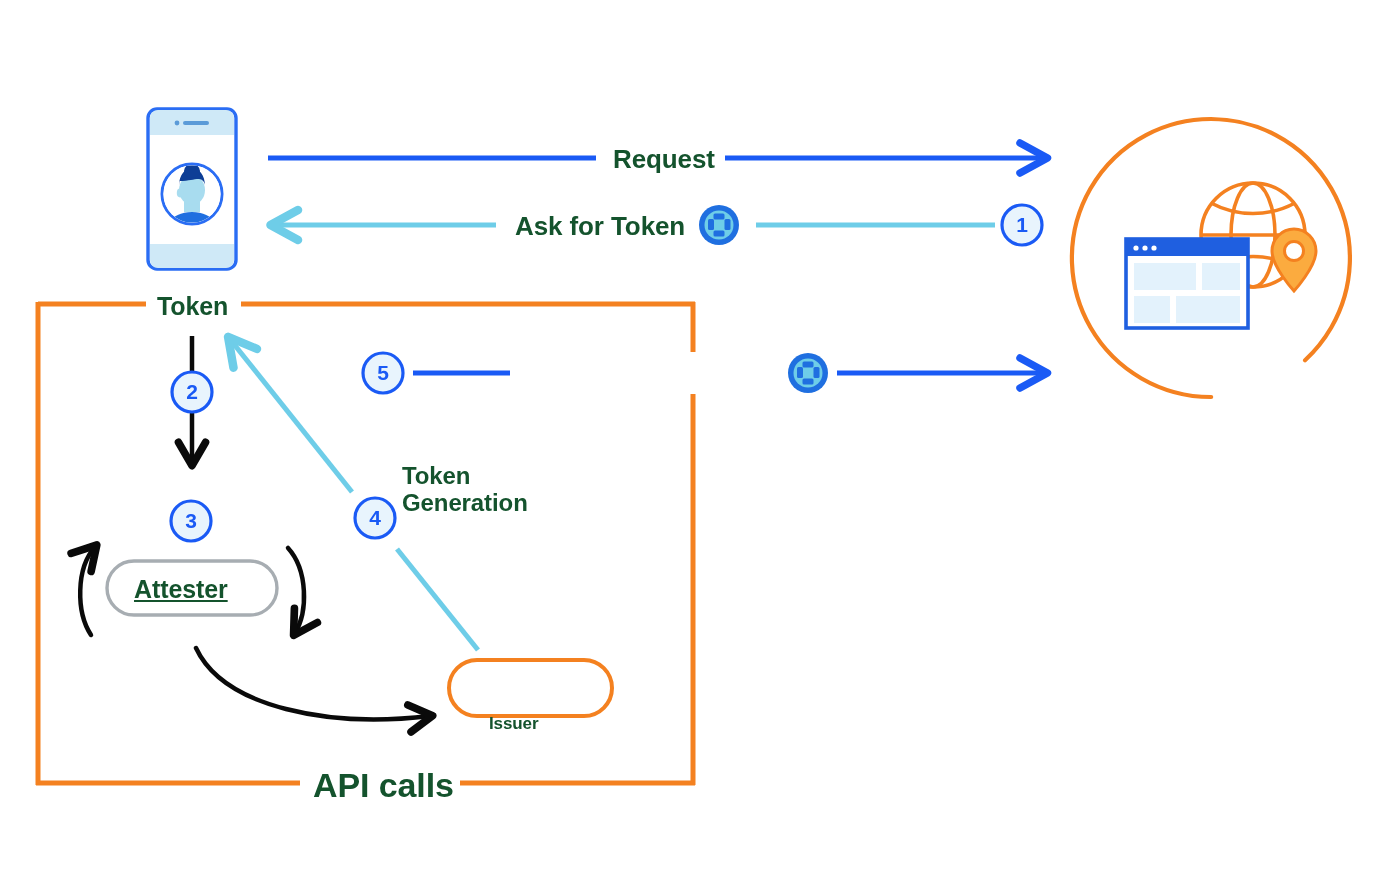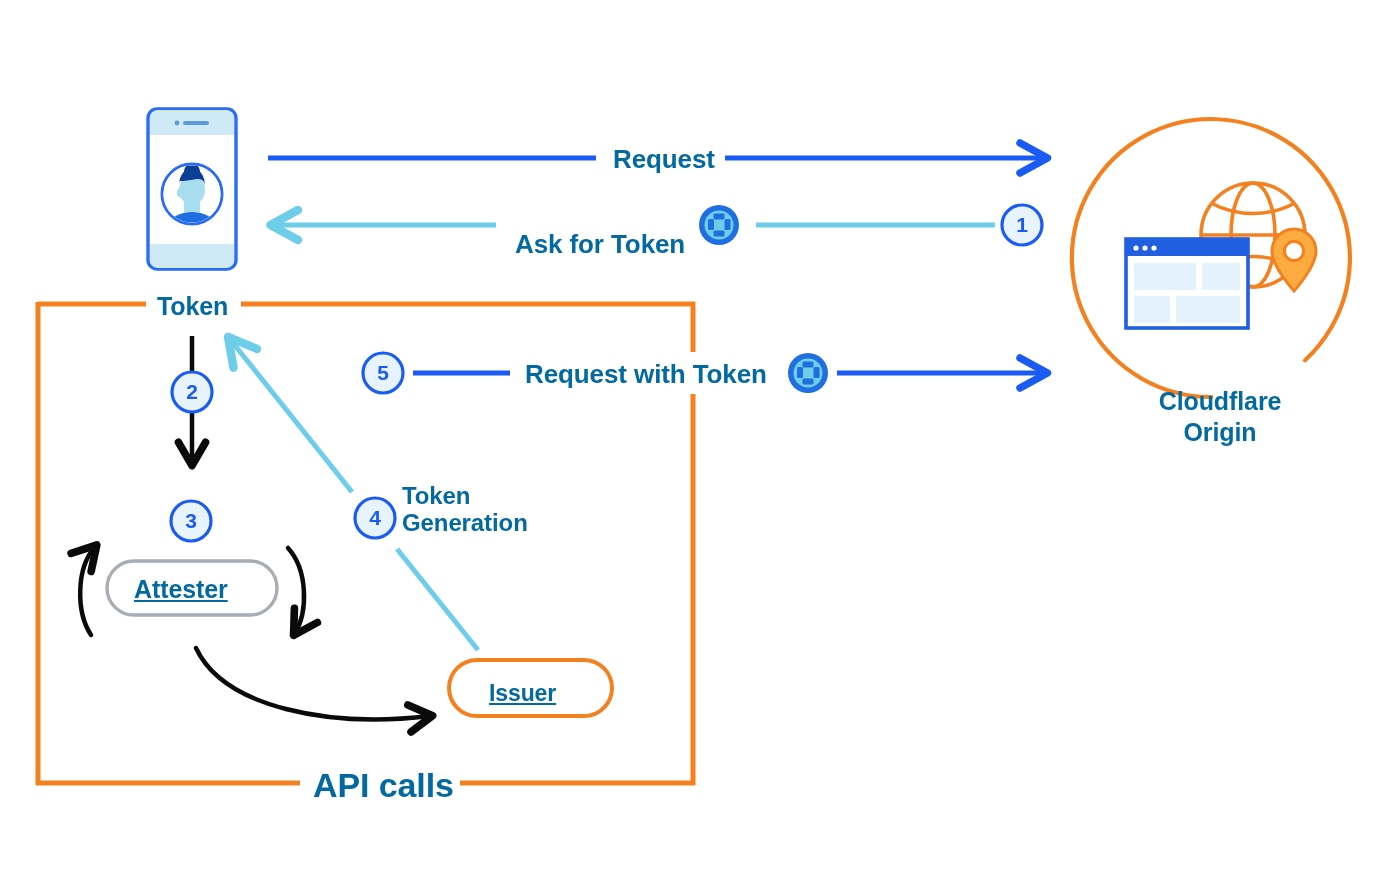--- a/index.html
+++ b/index.html
@@ -8,35 +8,35 @@
     width:1390px;height:882px;
     font-family:"Liberation Sans","DejaVu Sans",sans-serif;
     overflow:hidden;
     position:relative;
   }
   #stage{position:absolute;left:0;top:0;width:1390px;height:882px;}
   svg.layer{position:absolute;left:0;top:0;width:1390px;height:882px;}
   .lbl{
     position:absolute;
     font-weight:bold;
-    color:#0369a1;
+    color:#14532d;
     white-space:nowrap;
     line-height:1.12;
     letter-spacing:-0.1px;
   }
   .lbl.on-white{background:#ffffff;padding:0 6px;}
   .t-request{font-size:26px;left:607px;top:145px;}
-  .t-ask{font-size:26px;left:509px;top:212px;margin-top:18px;}
+  .t-ask{font-size:26px;left:509px;top:212px;}
   .t-reqtoken{font-size:26px;left:519px;top:360px;}
   .t-client{font-size:25px;left:151px;top:292px;}
   .t-api{font-size:34px;left:307px;top:766px;}
-  .t-tokengen{font-size:24px;left:402px;top:482px;line-height:1.13;white-space:normal;width:180px;}
+  .t-tokengen{font-size:24px;left:402px;top:462px;line-height:1.13;white-space:normal;width:180px;}
   .t-cf{font-size:25px;left:1150px;top:386px;text-align:center;line-height:1.22;white-space:normal;width:140px;}
   .t-attester{font-size:25px;left:134px;top:575px;text-decoration:underline;}
-  .t-issuer{font-size:23px;left:489px;top:681px;text-decoration:underline;}
+  .t-issuer{font-size:17px;left:489px;top:714px;}
   .numtxt{
     position:absolute;font-size:21px;font-weight:bold;color:#1a5af5;
     text-align:center;width:40px;
   }
 </style>
 </head>
 <body>
 
 <div id="stage">
 
@@ -170,29 +170,27 @@
     <circle cx="192" cy="392" r="20" fill="#e8f4fd" stroke="#1a5af5" stroke-width="3.2"></circle>
     <circle cx="191" cy="521" r="20" fill="#e8f4fd" stroke="#1a5af5" stroke-width="3.2"></circle>
     <circle cx="375" cy="518" r="20" fill="#e8f4fd" stroke="#1a5af5" stroke-width="3.2"></circle>
     <circle cx="383" cy="373" r="20" fill="#e8f4fd" stroke="#1a5af5" stroke-width="3.2"></circle>
   </svg>
 
   <div class="lbl on-white t-request">Request</div>
 
   <div class="lbl on-white t-ask">Ask for Token</div>
 
-  <div class="lbl on-white t-reqtoken">Request with Token</div>
 
   <div class="lbl on-white t-client">Token</div>
 
   <div class="lbl on-white t-api">API calls</div>
 
   <div class="lbl t-tokengen">Token Generation</div>
 
-  <div class="lbl t-cf"><span>Cloudflare</span><br><span>Origin</span></div>
 
   <div class="lbl t-attester">Attester</div>
 
   <div class="lbl t-issuer">Issuer</div>
 
   <div class="numtxt" style="left:1002px;top:213px;">1</div>
   <div class="numtxt" style="left:172px;top:380px;">2</div>
   <div class="numtxt" style="left:171px;top:509px;">3</div>
   <div class="numtxt" style="left:355px;top:506px;">4</div>
   <div class="numtxt" style="left:363px;top:361px;">5</div>

